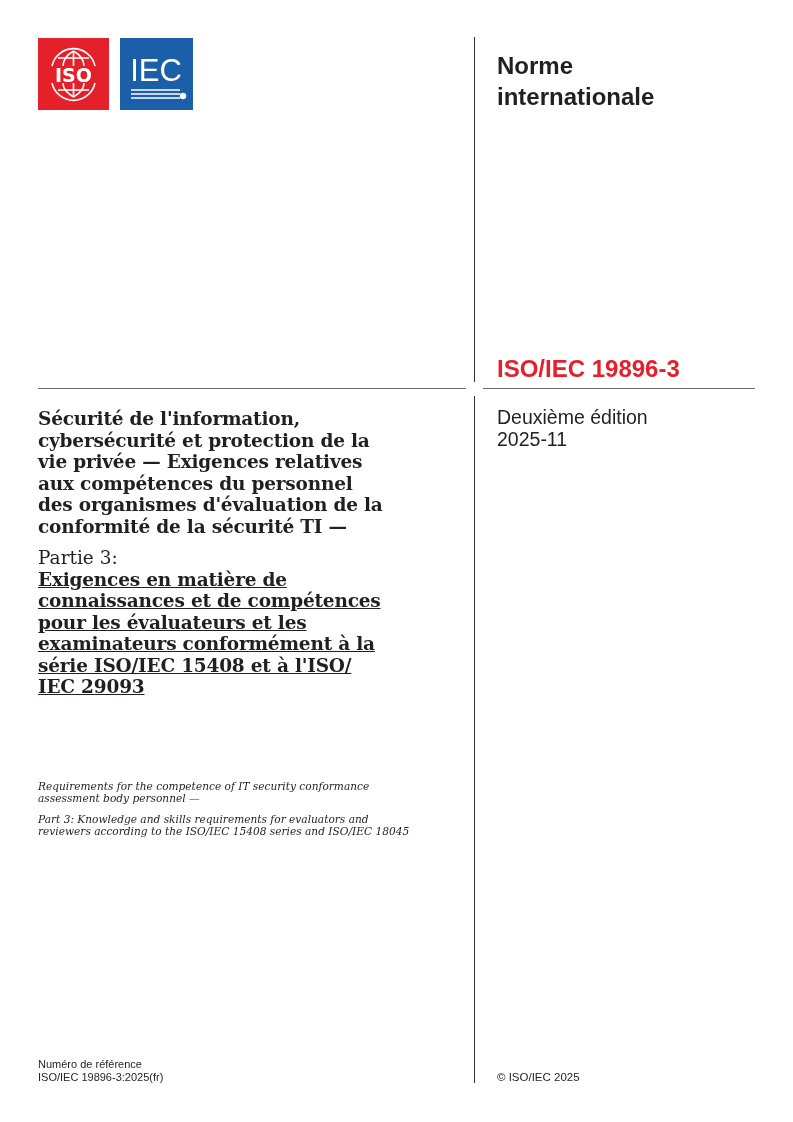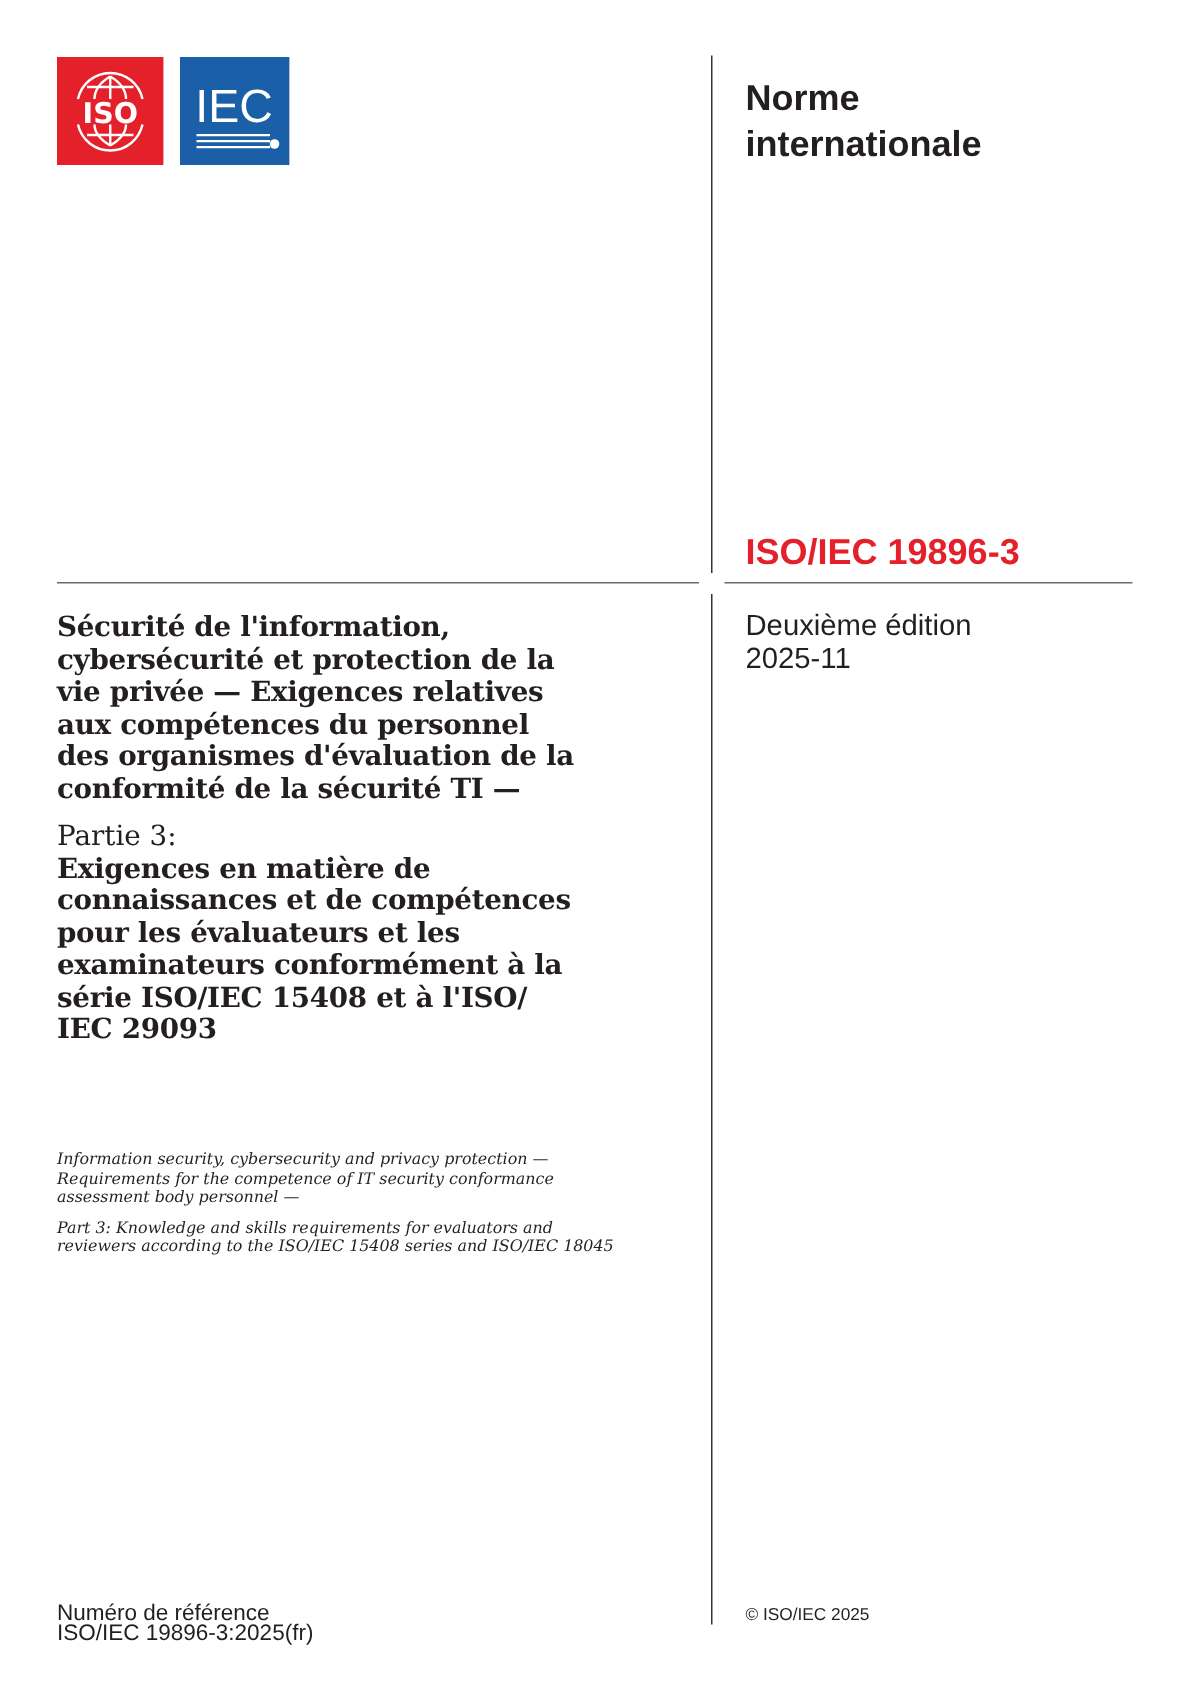--- a/index.html
+++ b/index.html
@@ -19,27 +19,27 @@
   .hrule-left { left: 38px; top: 388px; width: 428px; height: 1px; background: #6b6b6b; }
   .hrule-right { left: 483px; top: 388px; width: 272px; height: 1px; background: #6b6b6b; }
 
   .doc-type { left: 497px; top: 50px; font-size: 24px; line-height: 31px; font-weight: bold; color: #231f20; width: 280px; }
   .std-number { left: 497px; top: 354px; font-size: 24px; line-height: 30px; font-weight: bold; color: #e4202a; }
   .edition { left: 497px; top: 406px; font-size: 19.5px; line-height: 22px; font-weight: normal; color: #231f20; width: 260px; }
 
   .title-block { left: 38px; top: 408px; width: 420px; }
   .title-main { font-size: 18.5px; line-height: 21.5px; font-weight: bold; margin: 0; letter-spacing: -0.2px; }
   .part-label { font-size: 18.5px; line-height: 21.5px; font-weight: normal; margin: 10px 0 0 0; }
-  .part-title { font-size: 18.5px; line-height: 21.5px; font-weight: bold; margin: 0; letter-spacing: -0.2px; }
+  .part-title { font-size: 18.5px; line-height: 21.5px; font-weight: bold; margin: 0; letter-spacing: -0.2px; text-decoration: underline; }
 
   .alt-title { left: 38px; top: 767px; width: 420px; font-size: 10.6px; line-height: 12.5px; font-style: italic; color: #231f20; }
   .alt-title p { margin: 0; }
   .alt-title .alt-part { margin-top: 8px; }
 
-  .ref-block { left: 38px; top: 1058px; font-size: 15px; line-height: 12.5px; color: #231f20; margin-top: 12px; }
+  .ref-block { left: 38px; top: 1058px; font-size: 11px; line-height: 12.5px; color: #231f20; }
   .copyright { left: 497px; top: 1071px; font-size: 11.5px; line-height: 12.5px; color: #231f20; }
 </style>
 </head>
 <body>
 
 <div class="abs logo-iso">
   <svg viewBox="0 0 71 72">
     <rect width="71" height="72" fill="#e4202a"></rect>
     <g fill="none" stroke="#ffffff" stroke-width="1.6">
       <path d="M14 28 A22 22 0 0 1 57 28"></path>
@@ -102,21 +102,21 @@
     <div>connaissances et de compétences</div>
     <div>pour les évaluateurs et les</div>
     <div>examinateurs conformément à la</div>
     <div>série ISO/IEC 15408 et à l'ISO/</div>
     <div>IEC 29093</div>
   </div>
 </div>
 
 <div class="abs alt-title serif">
   <p>
-    <span>Information security, cybersecurity and privacy protection —</span><br>
+    <br>
     <span>Requirements for the competence of IT security conformance</span><br>
     <span>assessment body personnel —</span>
   </p>
   <p class="alt-part">
     <span>Part 3: Knowledge and skills requirements for evaluators and</span><br>
     <span>reviewers according to the ISO/IEC 15408 series and ISO/IEC 18045</span>
   </p>
 </div>
 
 <div class="abs ref-block sans">

